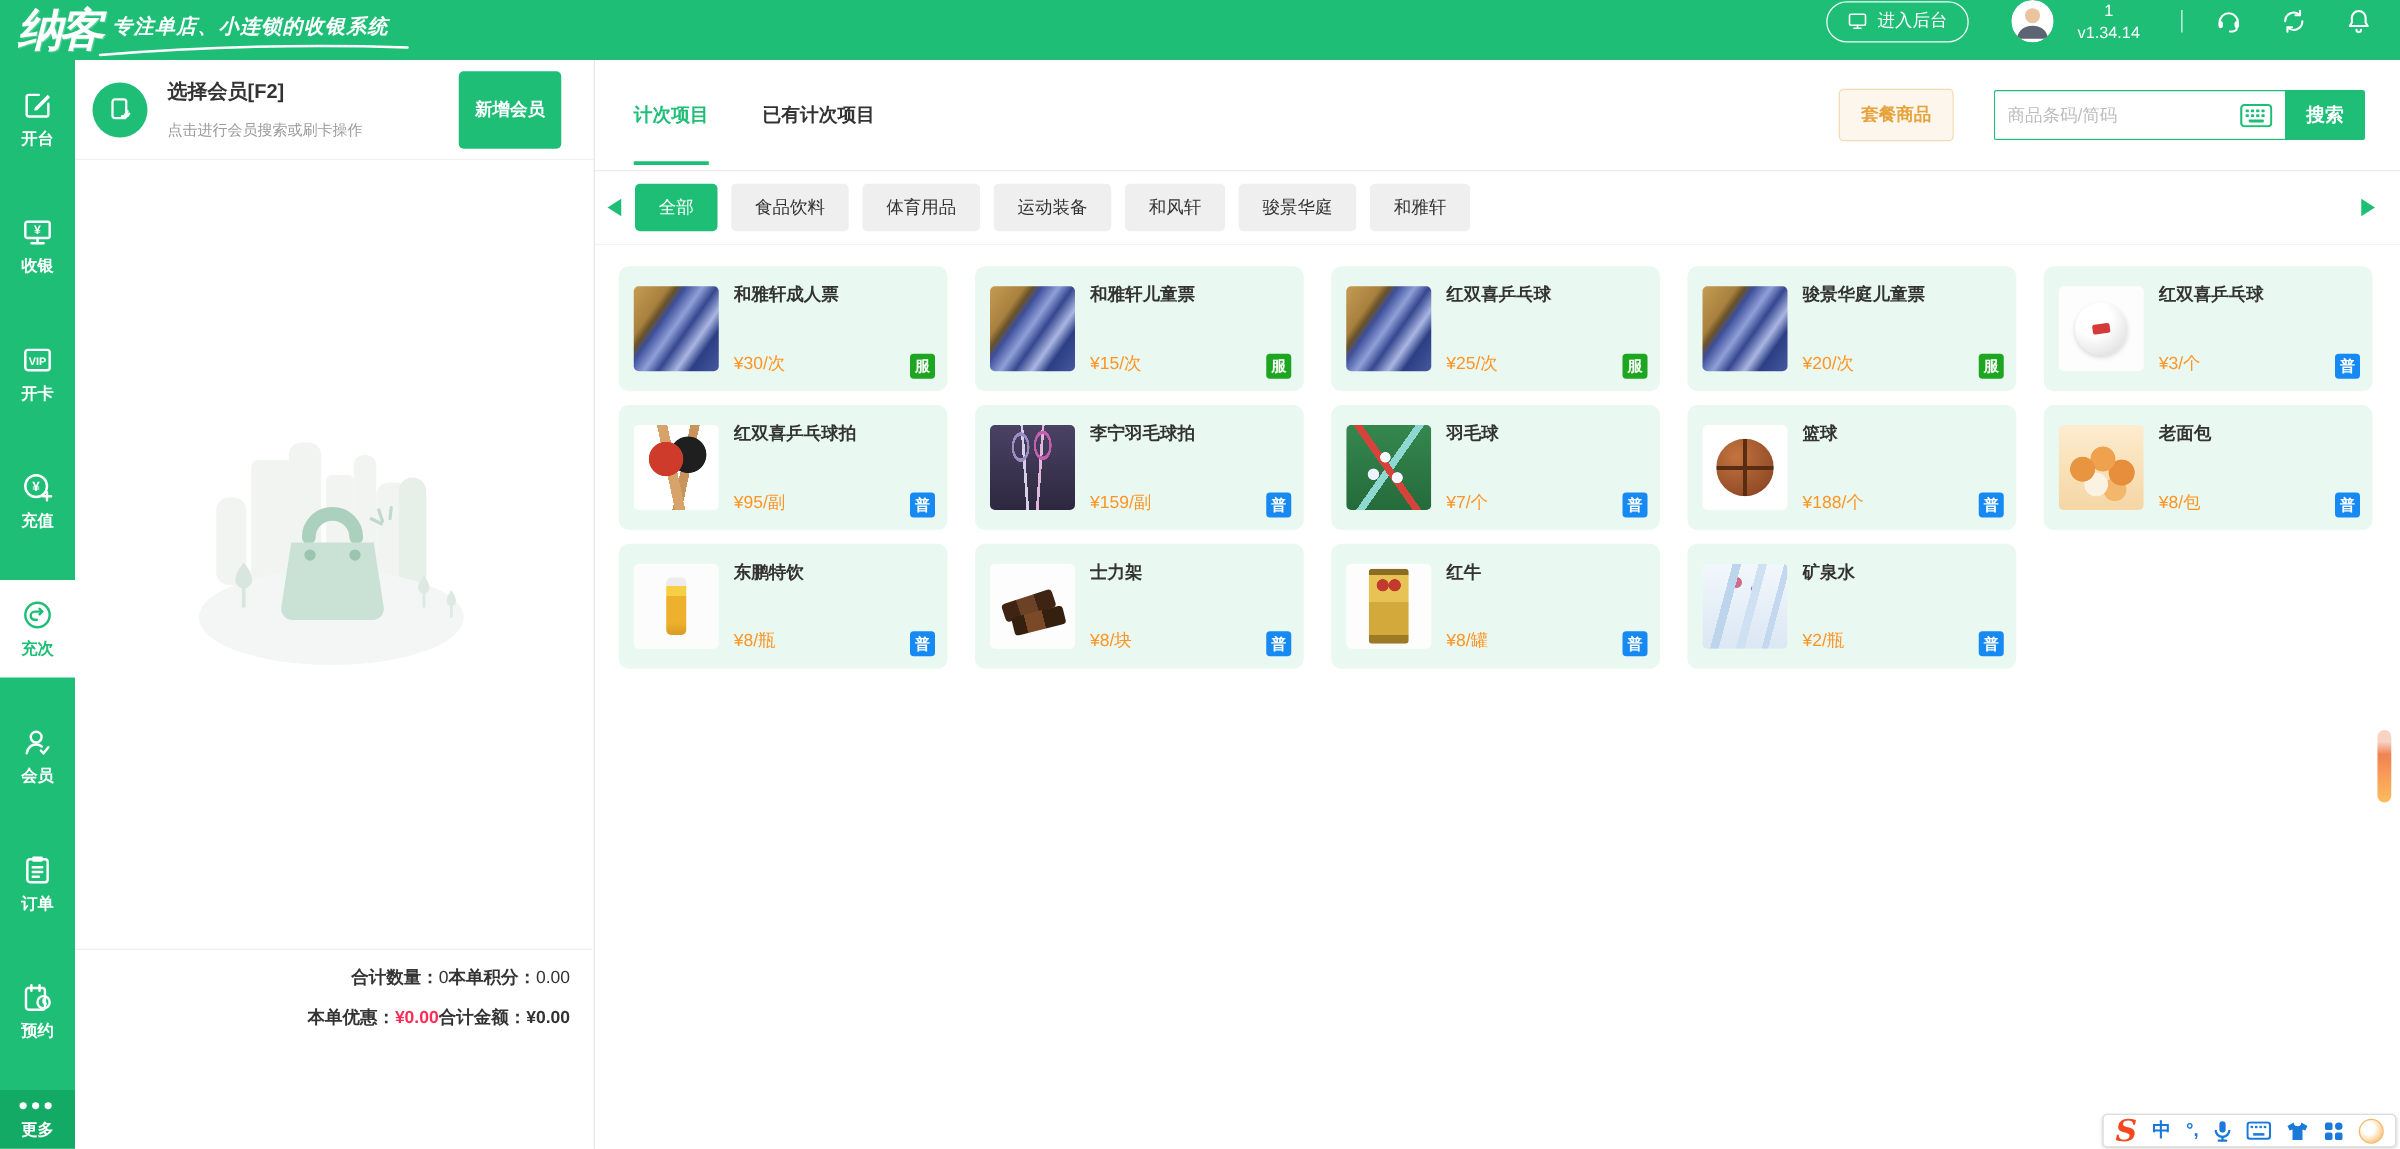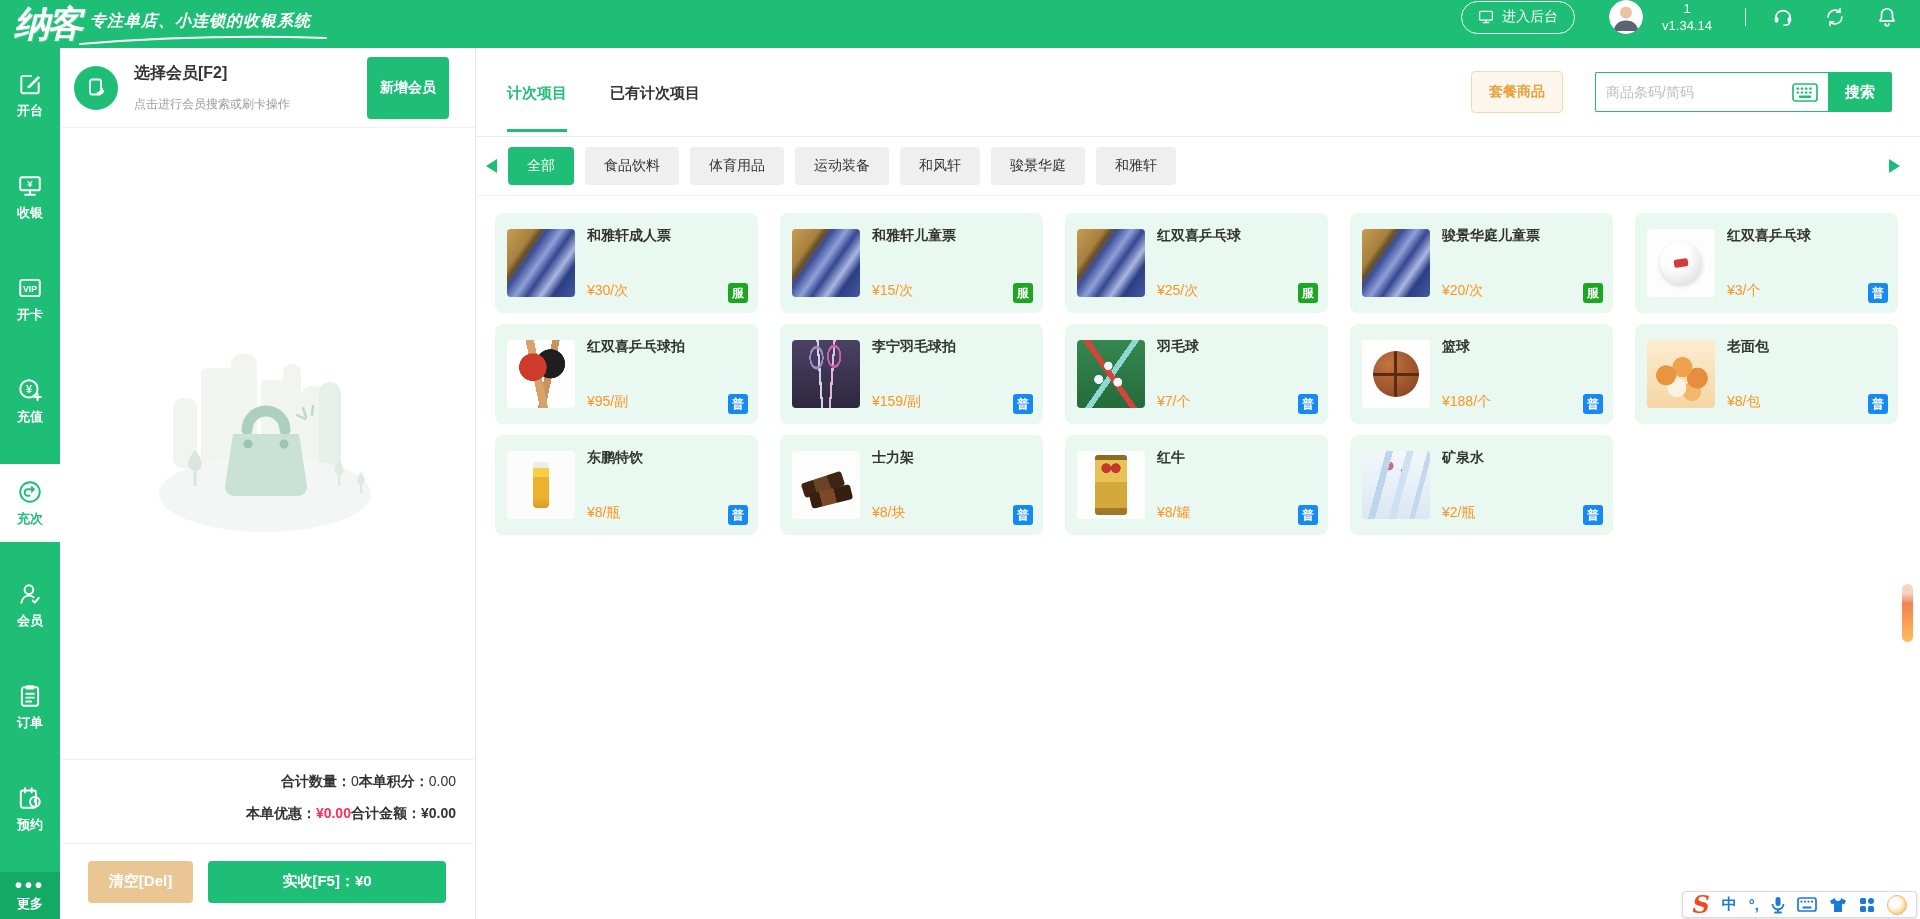--- a/index.html
+++ b/index.html
@@ -310,24 +310,20 @@
     <div class="mp-row">
       <div><span class="sum-label">合计数量：</span><span class="sum-val">0</span></div>
       <div><span class="sum-label">本单积分：</span><span class="sum-val">0.00</span></div>
     </div>
     <div class="mp-row">
       <div><span class="sum-label">本单优惠：</span><span class="sum-val red">¥0.00</span></div>
       <div><span class="sum-label">合计金额：</span><span class="sum-val bold">¥0.00</span></div>
     </div>
   </div>
 
-  <div class="mp-actions">
-    <button class="clear-btn">清空[Del]</button>
-    <button class="receive-btn">实收[F5]：¥0</button>
-  </div>
 </div>
 
 <div class="main">
   <div class="topbar">
     <div class="tab active">计次项目</div>
     <div class="tab">已有计次项目</div>
     <div class="topbar-right">
       <button class="combo-btn">套餐商品</button>
       <div class="search-box">
         <div class="search-input-wrap">

